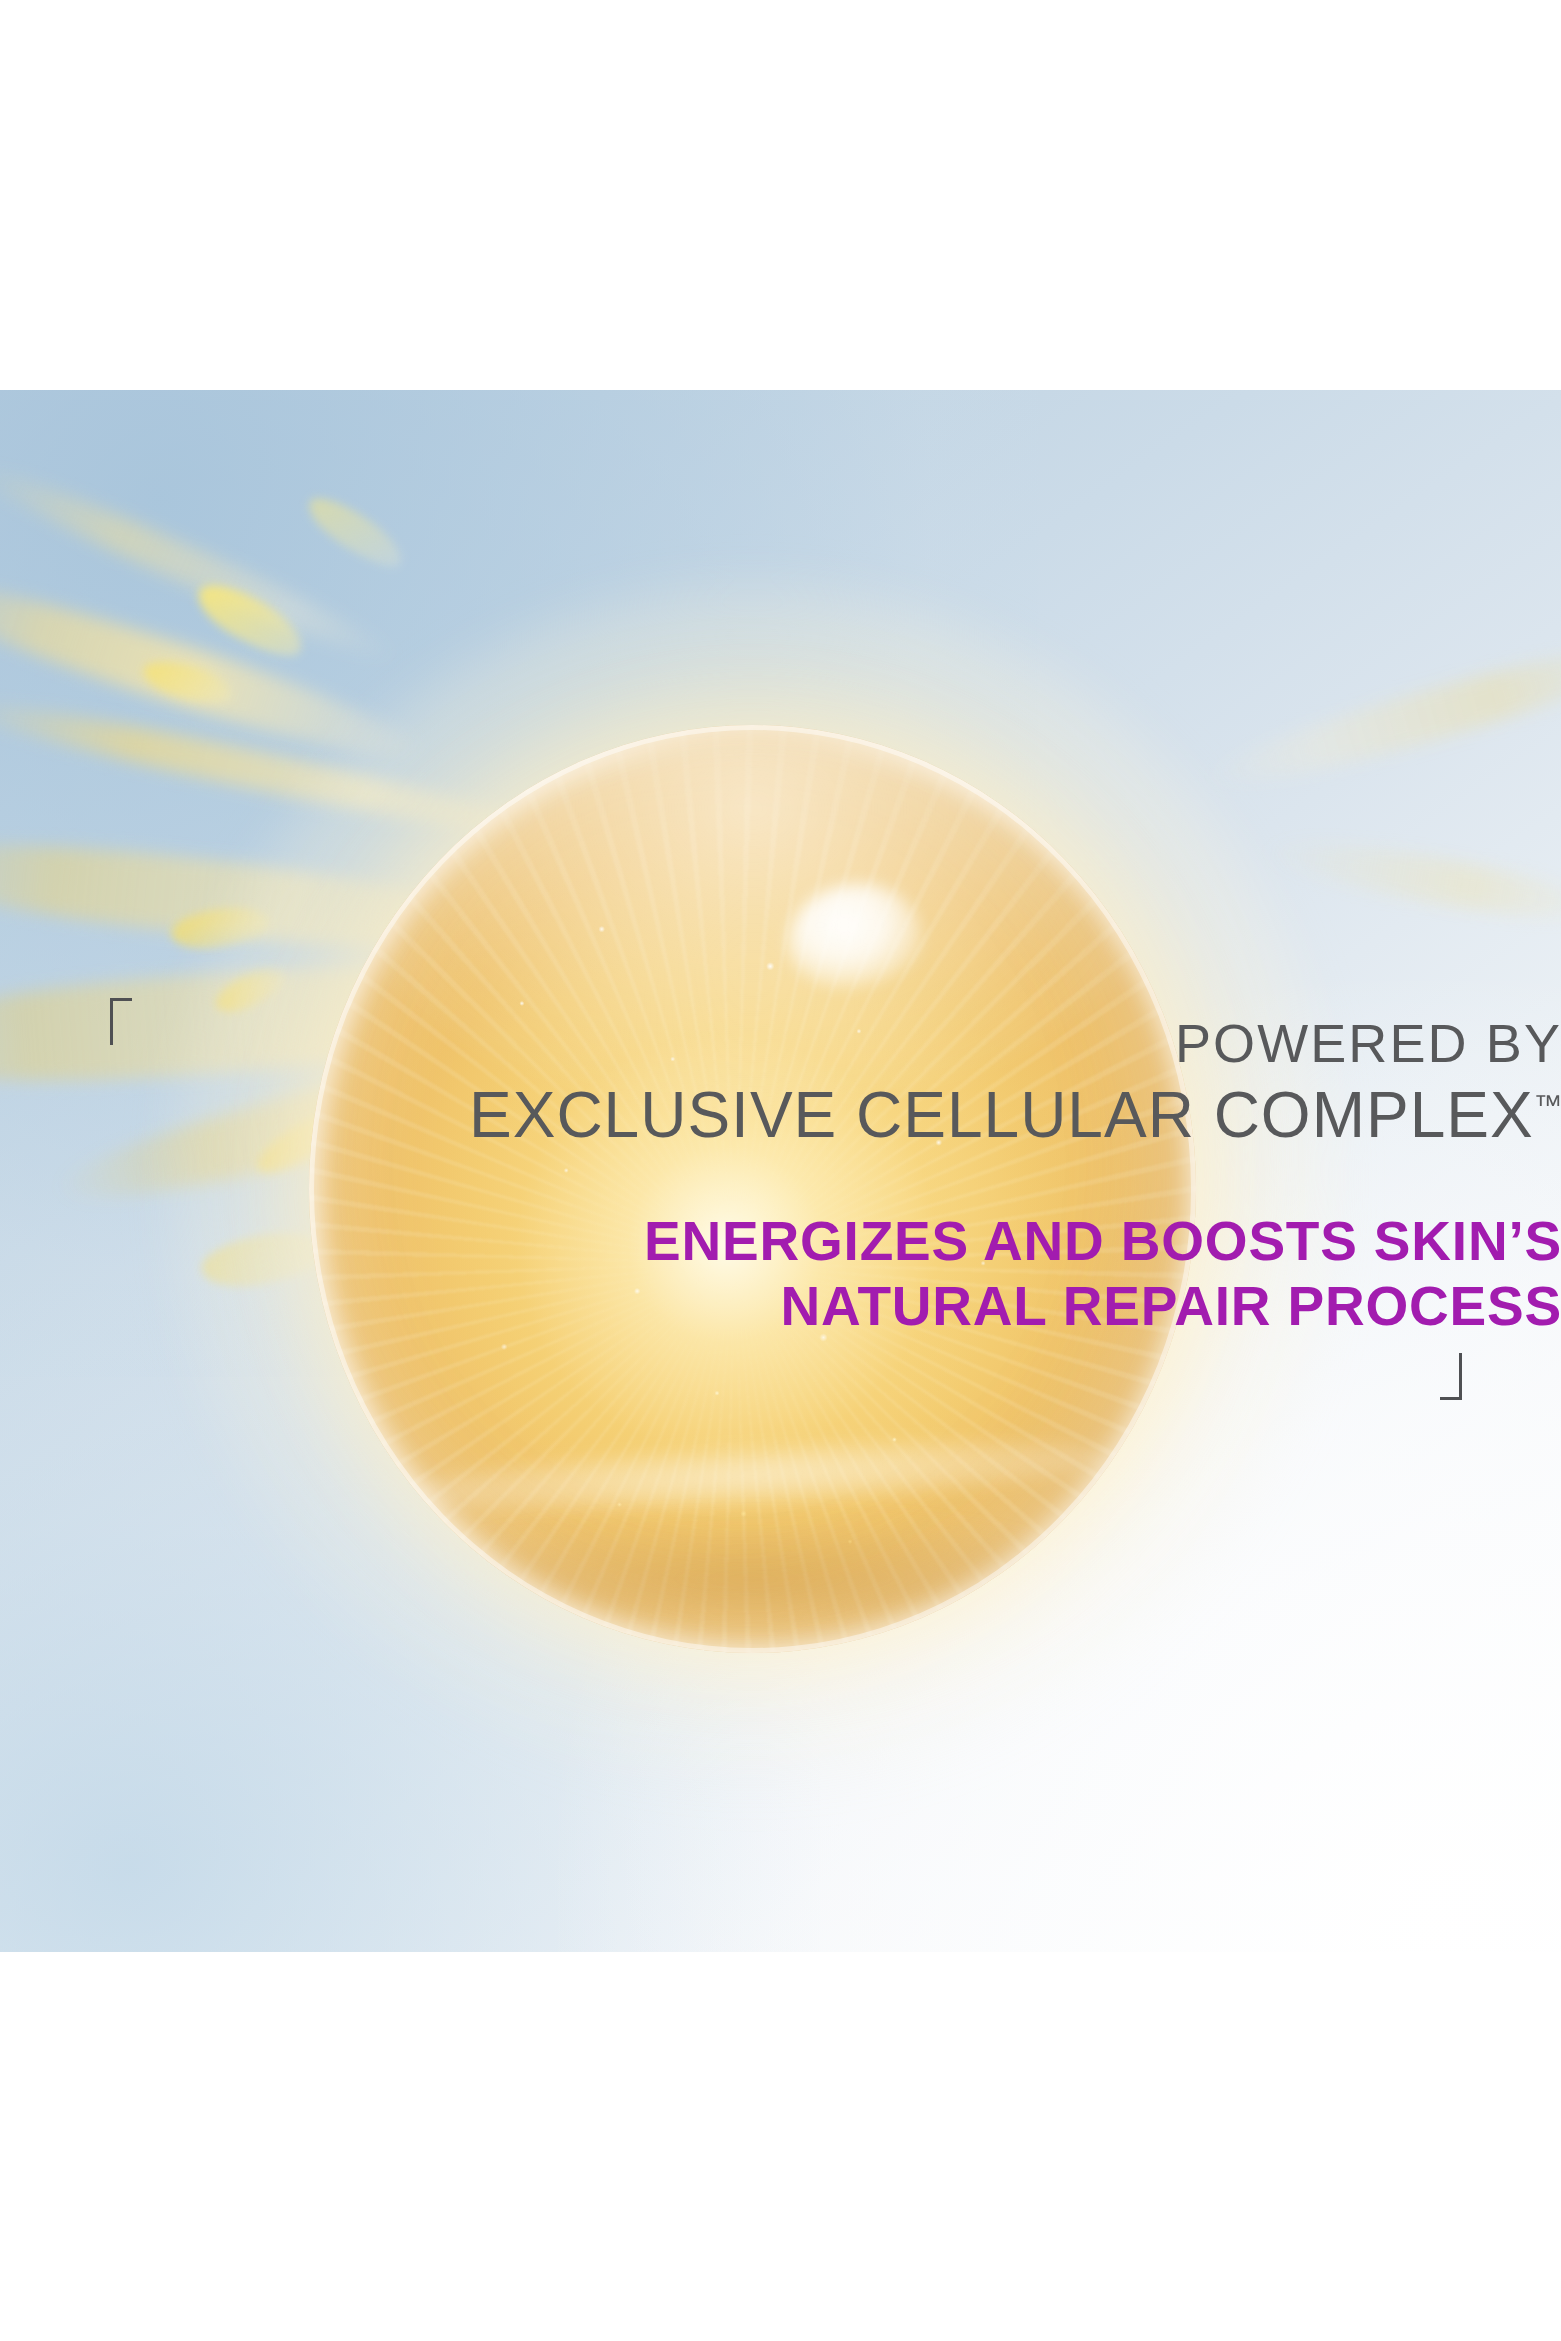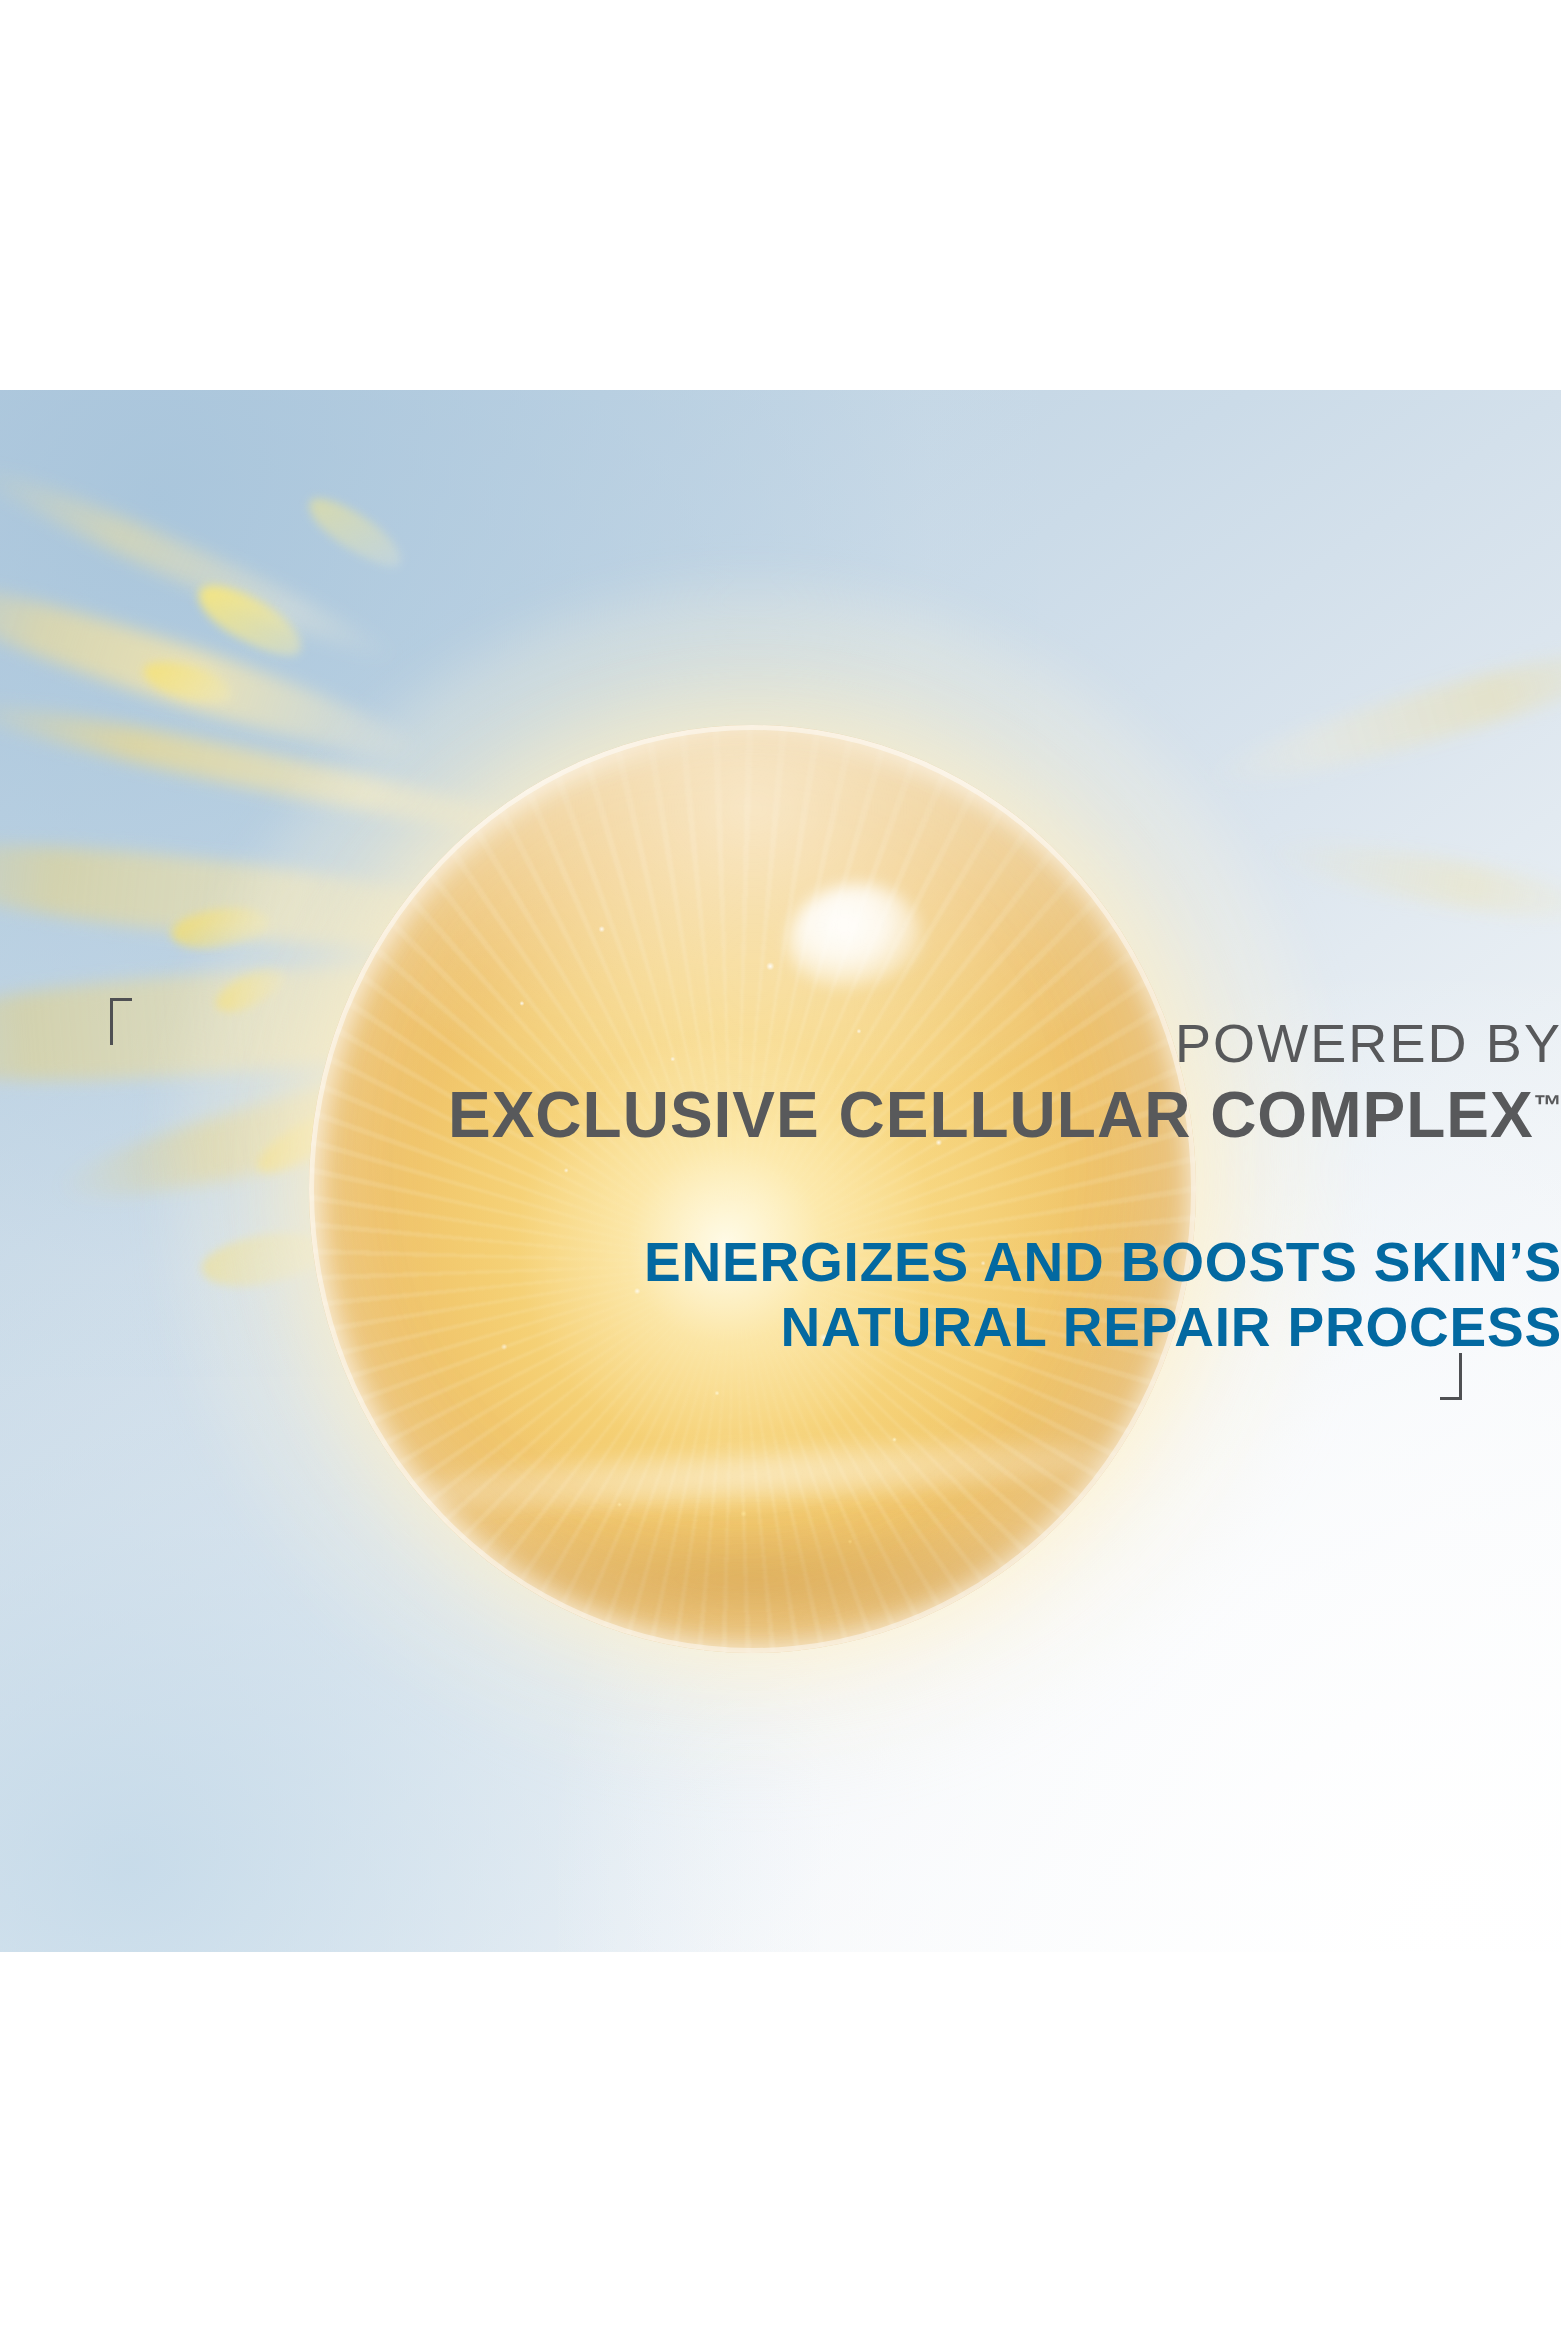--- a/index.html
+++ b/index.html
@@ -381,37 +381,37 @@
     -webkit-font-smoothing: antialiased;
   }
   .line-powered {
     font-size: 54px;
     font-weight: 400;
     letter-spacing: 2.1px;
     margin: 0;
   }
   .line-complex {
     font-size: 64px;
-    font-weight: 700;
+    font-weight: 400;
     letter-spacing: 1px;
     margin: 13.4px 0 0 0;
     white-space: nowrap;
   }
   .tm {
     font-size: 28.4px;
     vertical-align: super;
     letter-spacing: 0;
   }
   .claim {
-    margin: 83px 0 0 0;
+    margin: 62px 0 0 0;
     font-size: 55px;
     font-weight: 700;
     letter-spacing: 0.8px;
     line-height: 1.18;
-    color: #0369a1;
+    color: #a21caf;
   }
   .claim .claim-line { display: block; white-space: nowrap; }
 </style>
 </head>
 <body>
 
 <div class="page">
 
   <div class="hero">
 

